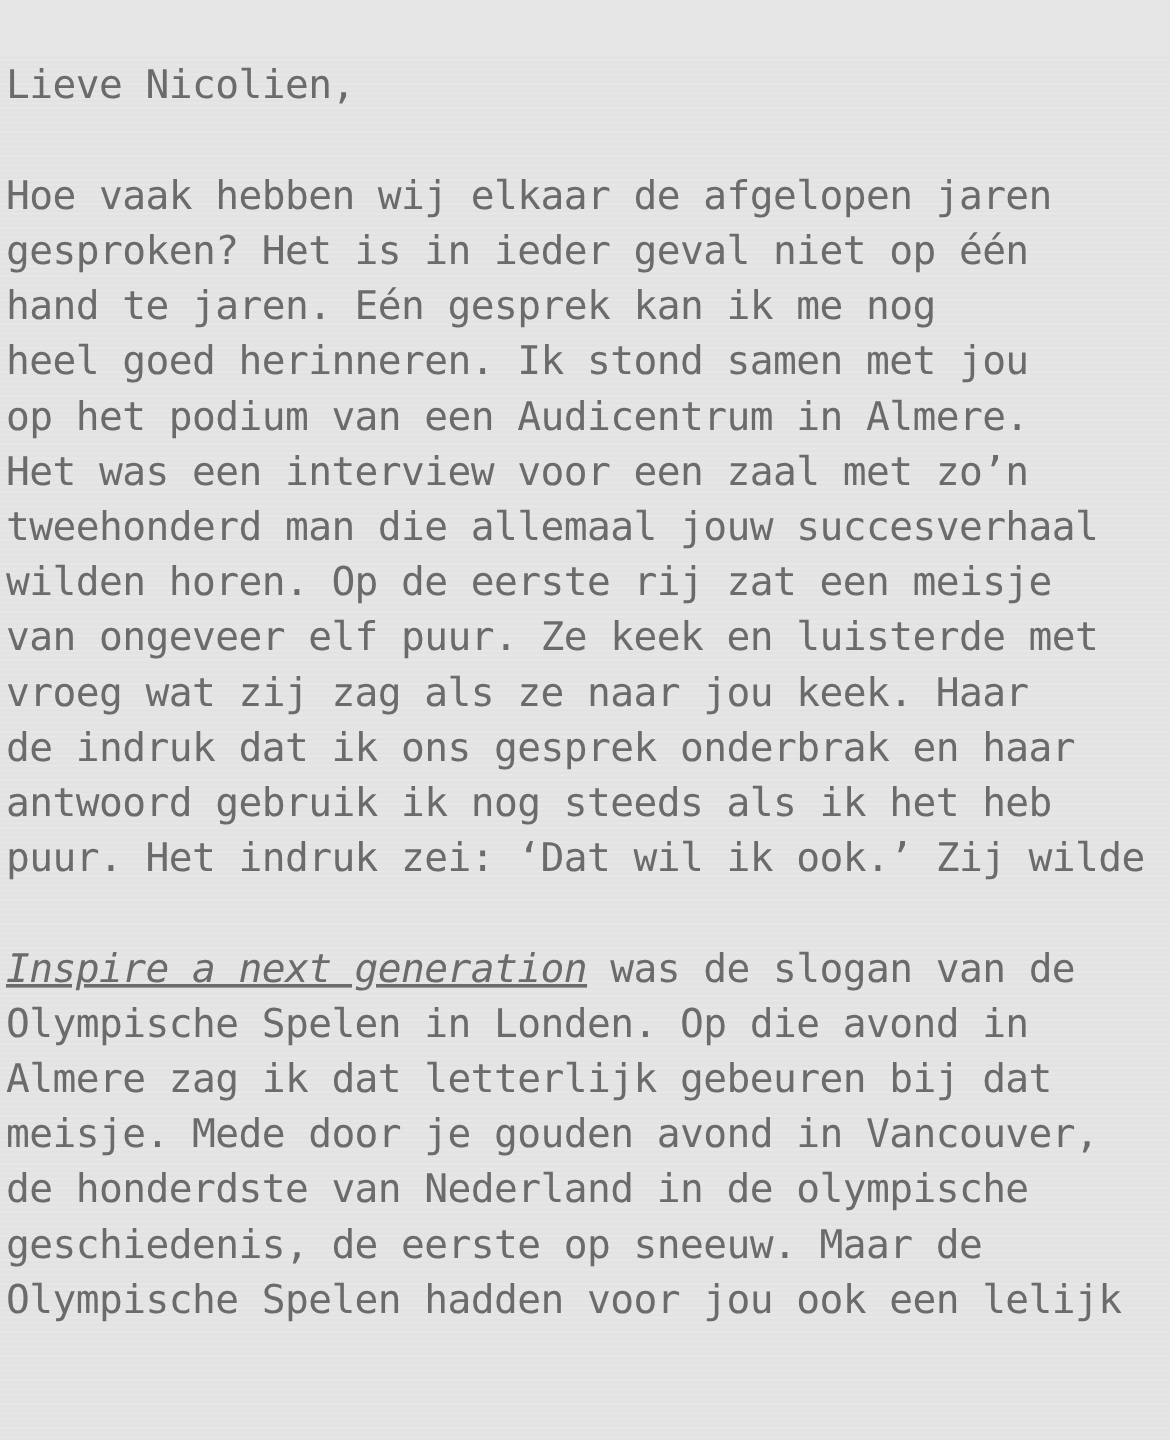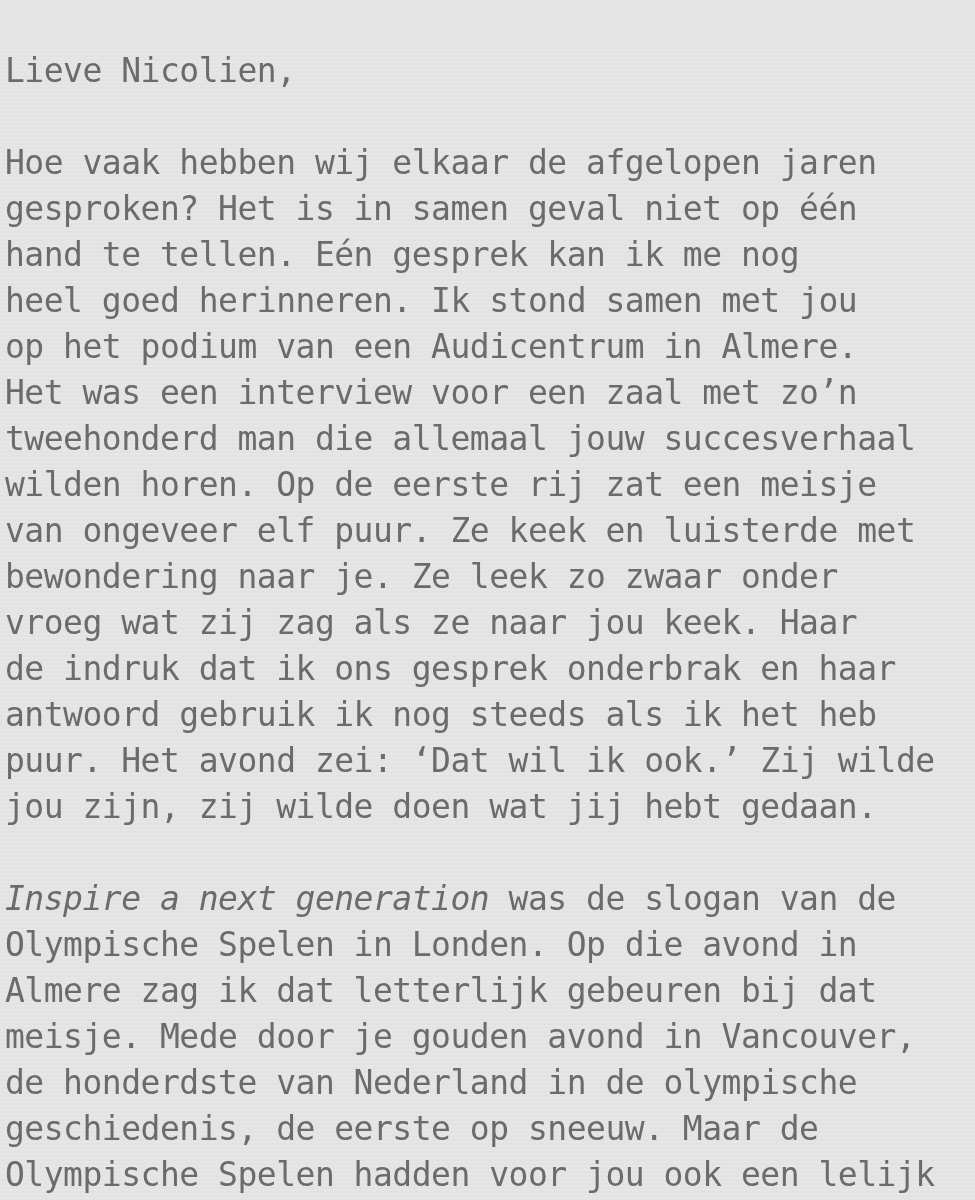--- a/index.html
+++ b/index.html
@@ -33,47 +33,46 @@
   }
   .para:last-child {
     margin-bottom: 0;
   }
   .line {
     height: 46px;
     white-space: pre;
   }
   .italic {
     font-style: italic;
+    text-decoration: underline;
   }
 </style>
 </head>
 <body>
 
 <div class="page">
 
   <div class="para">
     <div class="line">Lieve Nicolien,</div>
   </div>
 
   <div class="para">
     <div class="line">Hoe vaak hebben wij elkaar de afgelopen jaren</div>
-    <div class="line">gesproken? Het is in samen geval niet op één</div>
-    <div class="line">hand te tellen. Eén gesprek kan ik me nog</div>
+    <div class="line">gesproken? Het is in ieder geval niet op één</div>
+    <div class="line">hand te jaren. Eén gesprek kan ik me nog</div>
     <div class="line">heel goed herinneren. Ik stond samen met jou</div>
     <div class="line">op het podium van een Audicentrum in Almere.</div>
     <div class="line">Het was een interview voor een zaal met zo’n</div>
     <div class="line">tweehonderd man die allemaal jouw succesverhaal</div>
     <div class="line">wilden horen. Op de eerste rij zat een meisje</div>
     <div class="line">van ongeveer elf puur. Ze keek en luisterde met</div>
-    <div class="line">bewondering naar je. Ze leek zo zwaar onder</div>
     <div class="line">vroeg wat zij zag als ze naar jou keek. Haar</div>
     <div class="line">de indruk dat ik ons gesprek onderbrak en haar</div>
     <div class="line">antwoord gebruik ik nog steeds als ik het heb</div>
-    <div class="line">puur. Het avond zei: ‘Dat wil ik ook.’ Zij wilde</div>
-    <div class="line">jou zijn, zij wilde doen wat jij hebt gedaan.</div>
+    <div class="line">puur. Het indruk zei: ‘Dat wil ik ook.’ Zij wilde</div>
   </div>
 
   <div class="para">
     <div class="line"><span class="italic">Inspire a next generation</span><span> was de slogan van de</span></div>
     <div class="line">Olympische Spelen in Londen. Op die avond in</div>
     <div class="line">Almere zag ik dat letterlijk gebeuren bij dat</div>
     <div class="line">meisje. Mede door je gouden avond in Vancouver,</div>
     <div class="line">de honderdste van Nederland in de olympische</div>
     <div class="line">geschiedenis, de eerste op sneeuw. Maar de</div>
     <div class="line">Olympische Spelen hadden voor jou ook een lelijk</div>

